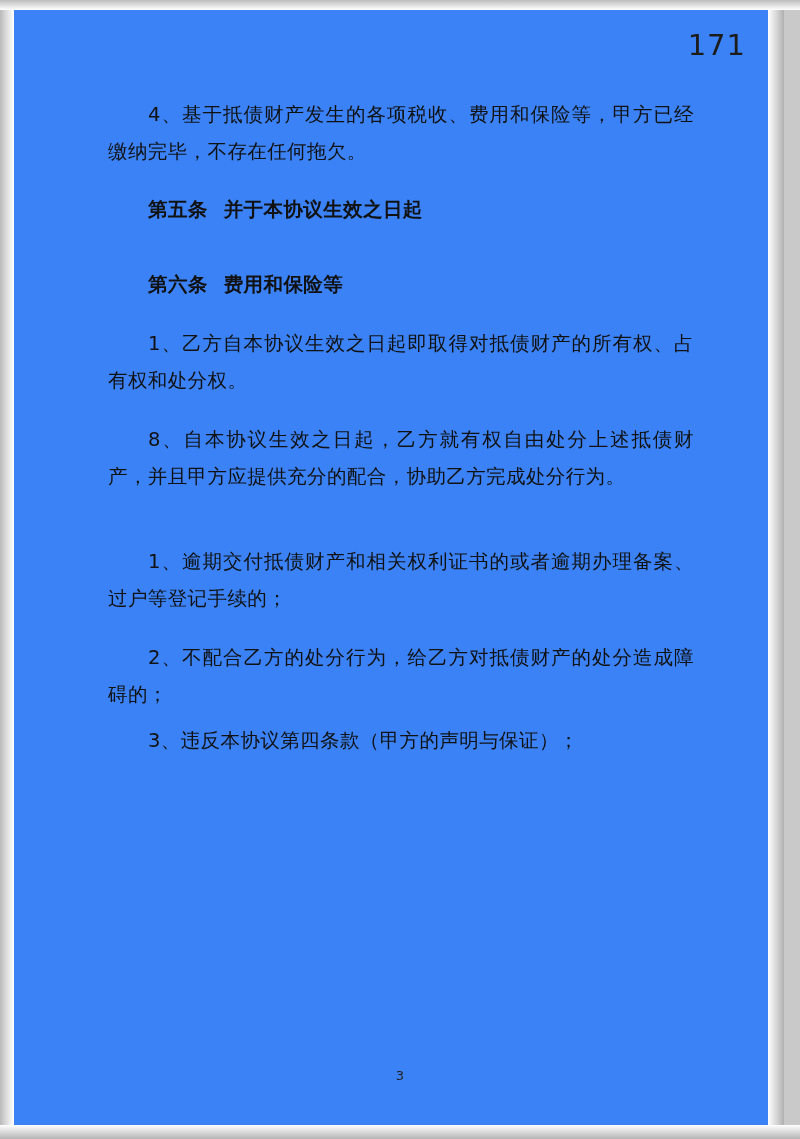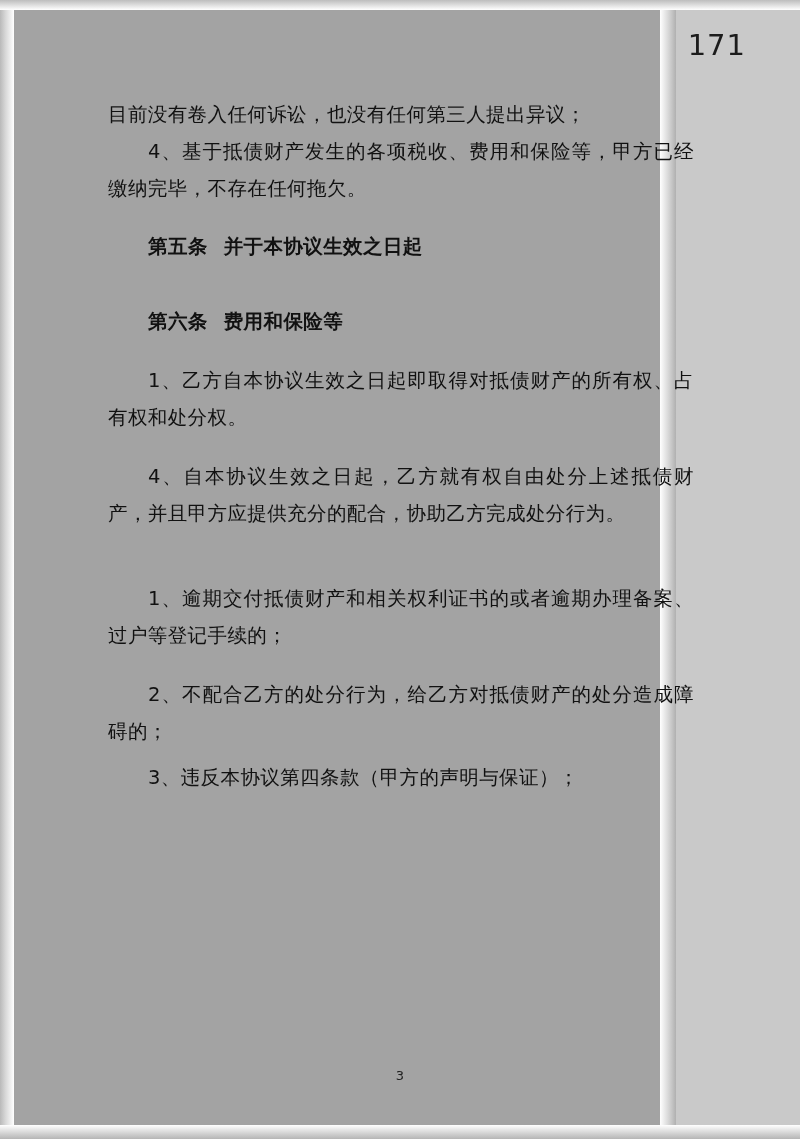--- a/index.html
+++ b/index.html
@@ -8,23 +8,23 @@
     background: #c9c9c9;
   }
   body {
     width: 800px;
     height: 1139px;
     overflow: hidden;
     font-family: "DejaVu Sans", sans-serif;
   }
   .page {
     position: relative;
-    width: 676px;
+    width: 784px;
     height: 1139px;
-    background: #a3a3a3;
+    background: #3b82f6;
     box-sizing: border-box;
   }
   
   .scan-edge-left {
     position: absolute;
     left: 0; top: 0;
     width: 14px; height: 1139px;
     background: linear-gradient(to right, #b9b9b9 0%, #d8d8d8 40%, #ffffff 100%);
   }
   .scan-edge-right {
@@ -119,40 +119,39 @@
   <div class="scan-edge-right"></div>
   <div class="scan-edge-top"></div>
   <div class="scan-edge-bottom"></div>
 
   <div class="content">
 
     <div class="page-number">171</div>
 
     <div class="body-text">
 
-      <p class="para">目前没有卷入任何诉讼，也没有任何第三人提出异议；</p>
 
       <p class="para indent">4、基于抵债财产发生的各项税收、费用和保险等，甲方已经缴纳完毕，不存在任何拖欠。</p>
 
       <div class="gap-sm"></div>
 
       <p class="heading"><span>第五条</span><span class="sp"></span><span>并于本协议生效之日起</span></p>
 
 
       <div class="gap-lg"></div>
 
       <p class="heading"><span>第六条</span><span class="sp"></span><span>费用和保险等</span></p>
 
       <div class="gap-md"></div>
 
       <p class="para indent">1、乙方自本协议生效之日起即取得对抵债财产的所有权、占有权和处分权。</p>
 
       <div class="gap-md"></div>
 
-      <p class="para indent">4、自本协议生效之日起，乙方就有权自由处分上述抵债财产，并且甲方应提供充分的配合，协助乙方完成处分行为。</p>
+      <p class="para indent">8、自本协议生效之日起，乙方就有权自由处分上述抵债财产，并且甲方应提供充分的配合，协助乙方完成处分行为。</p>
 
       <div class="gap-lg"></div>
 
 
 
       <div class="gap-md"></div>
 
       <p class="para indent">1、逾期交付抵债财产和相关权利证书的或者逾期办理备案、过户等登记手续的；</p>
 
       <div class="gap-md"></div>

